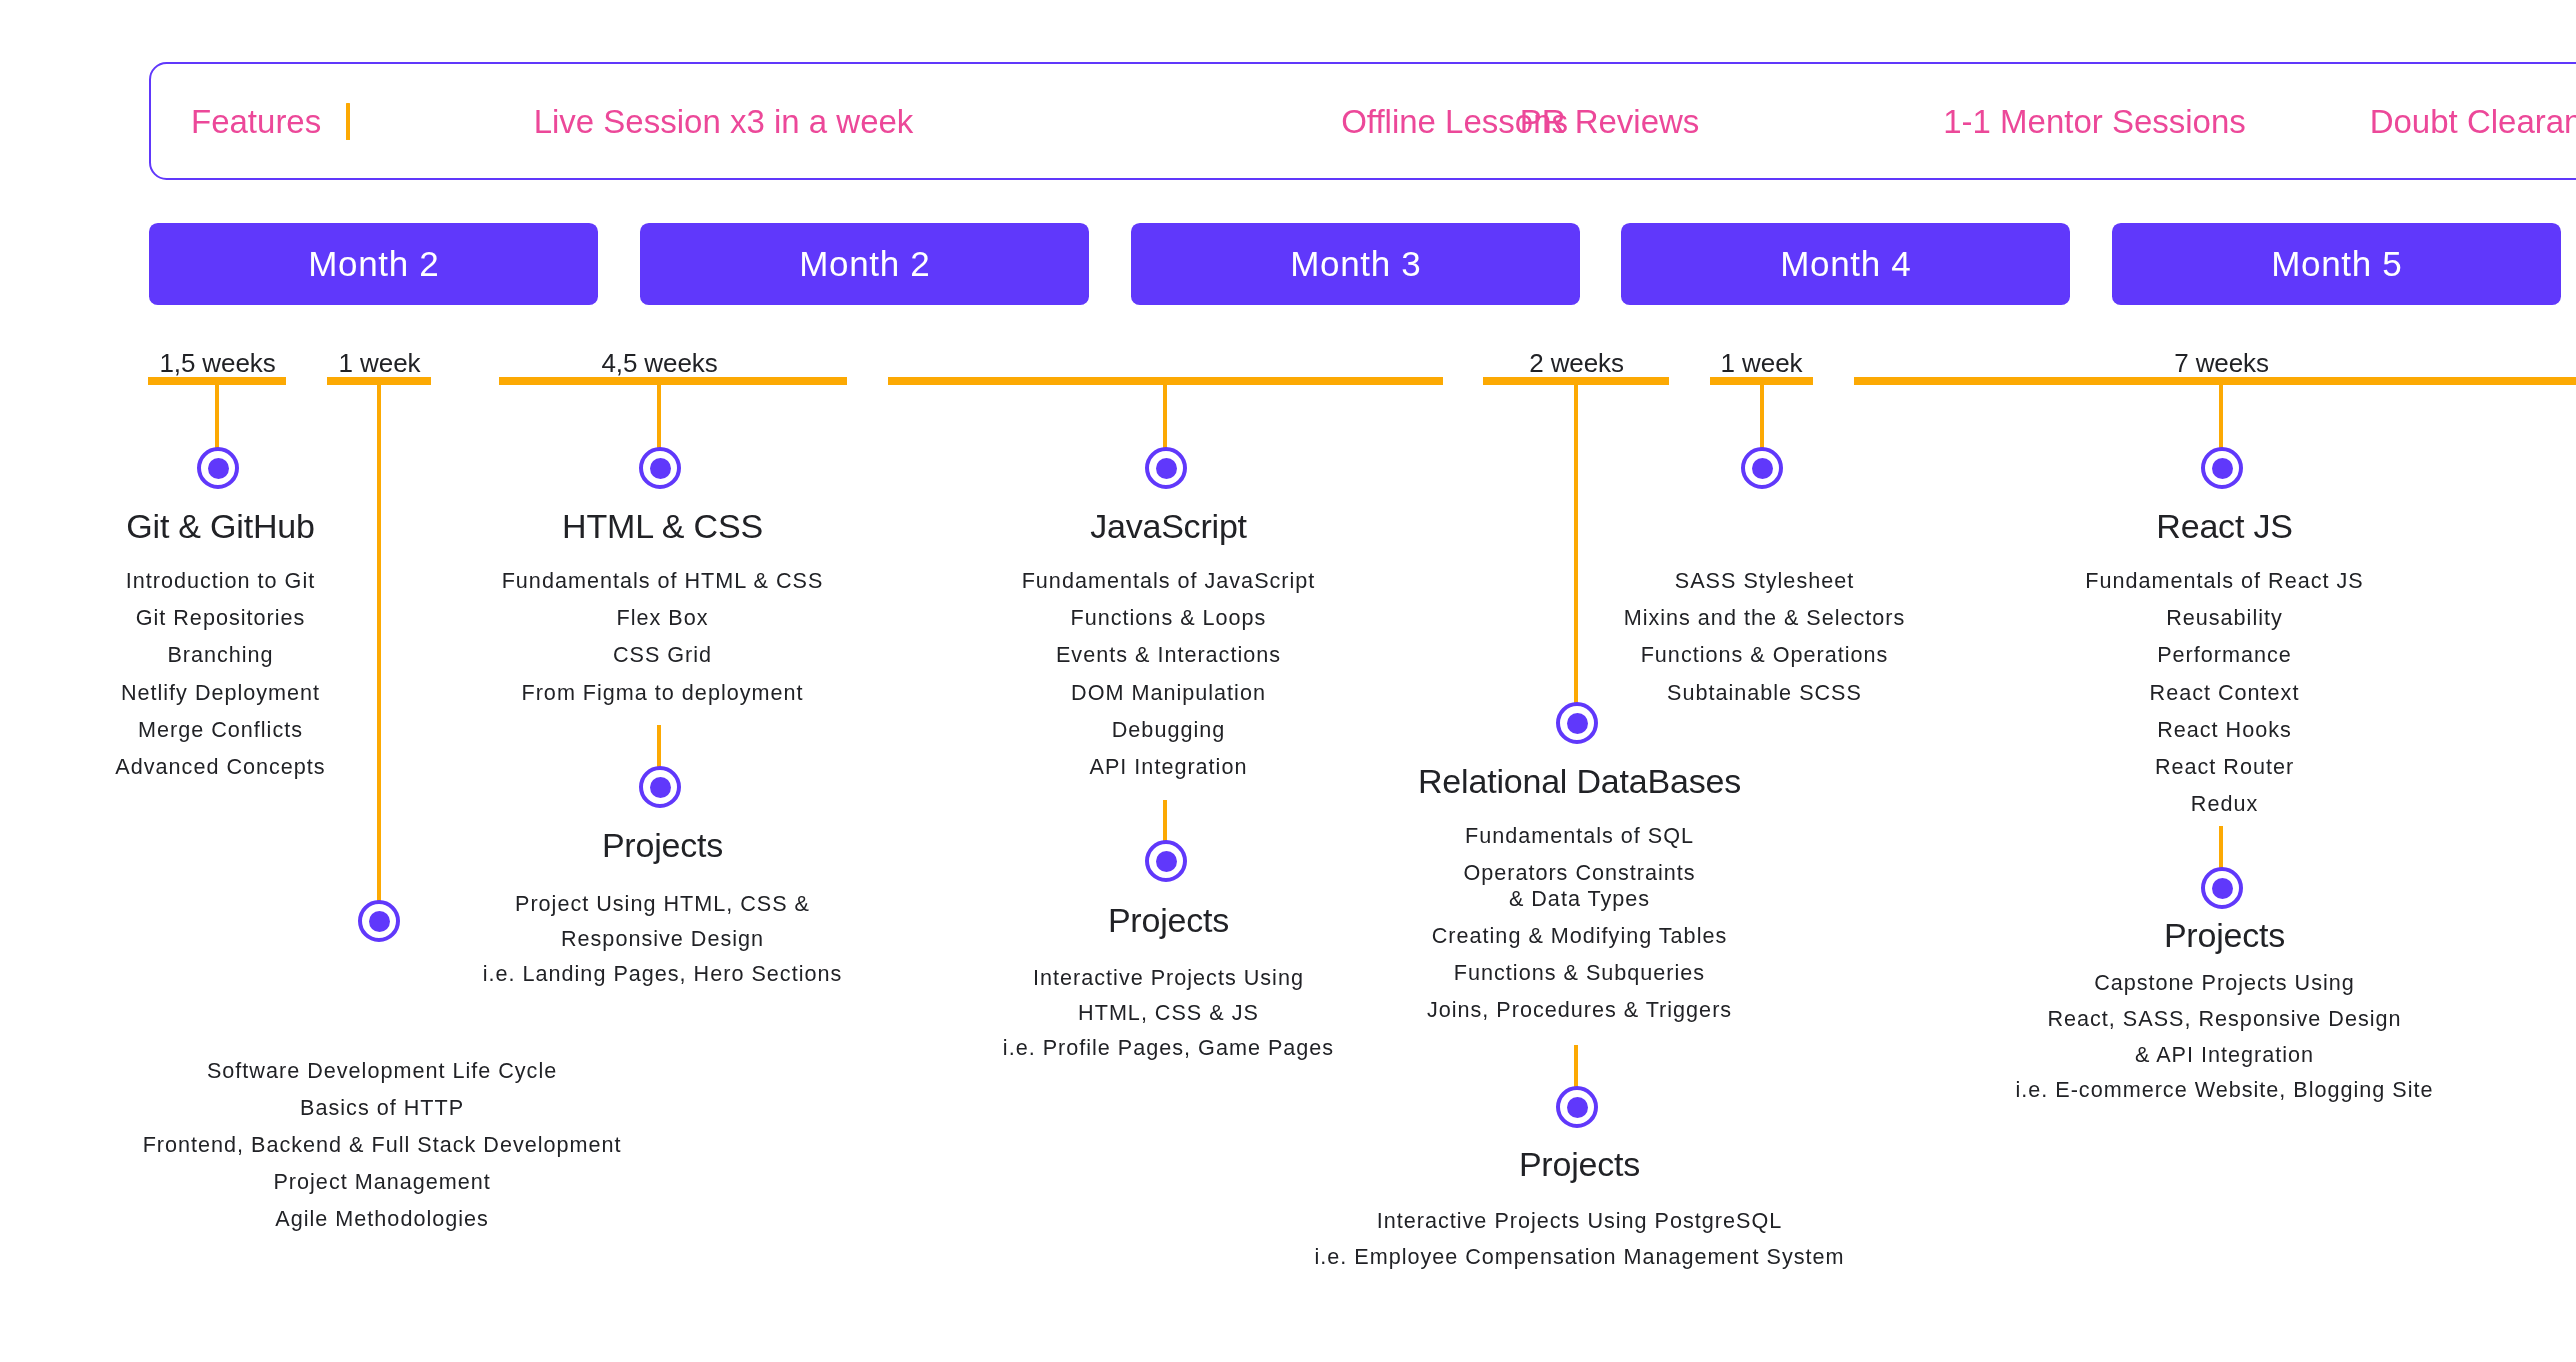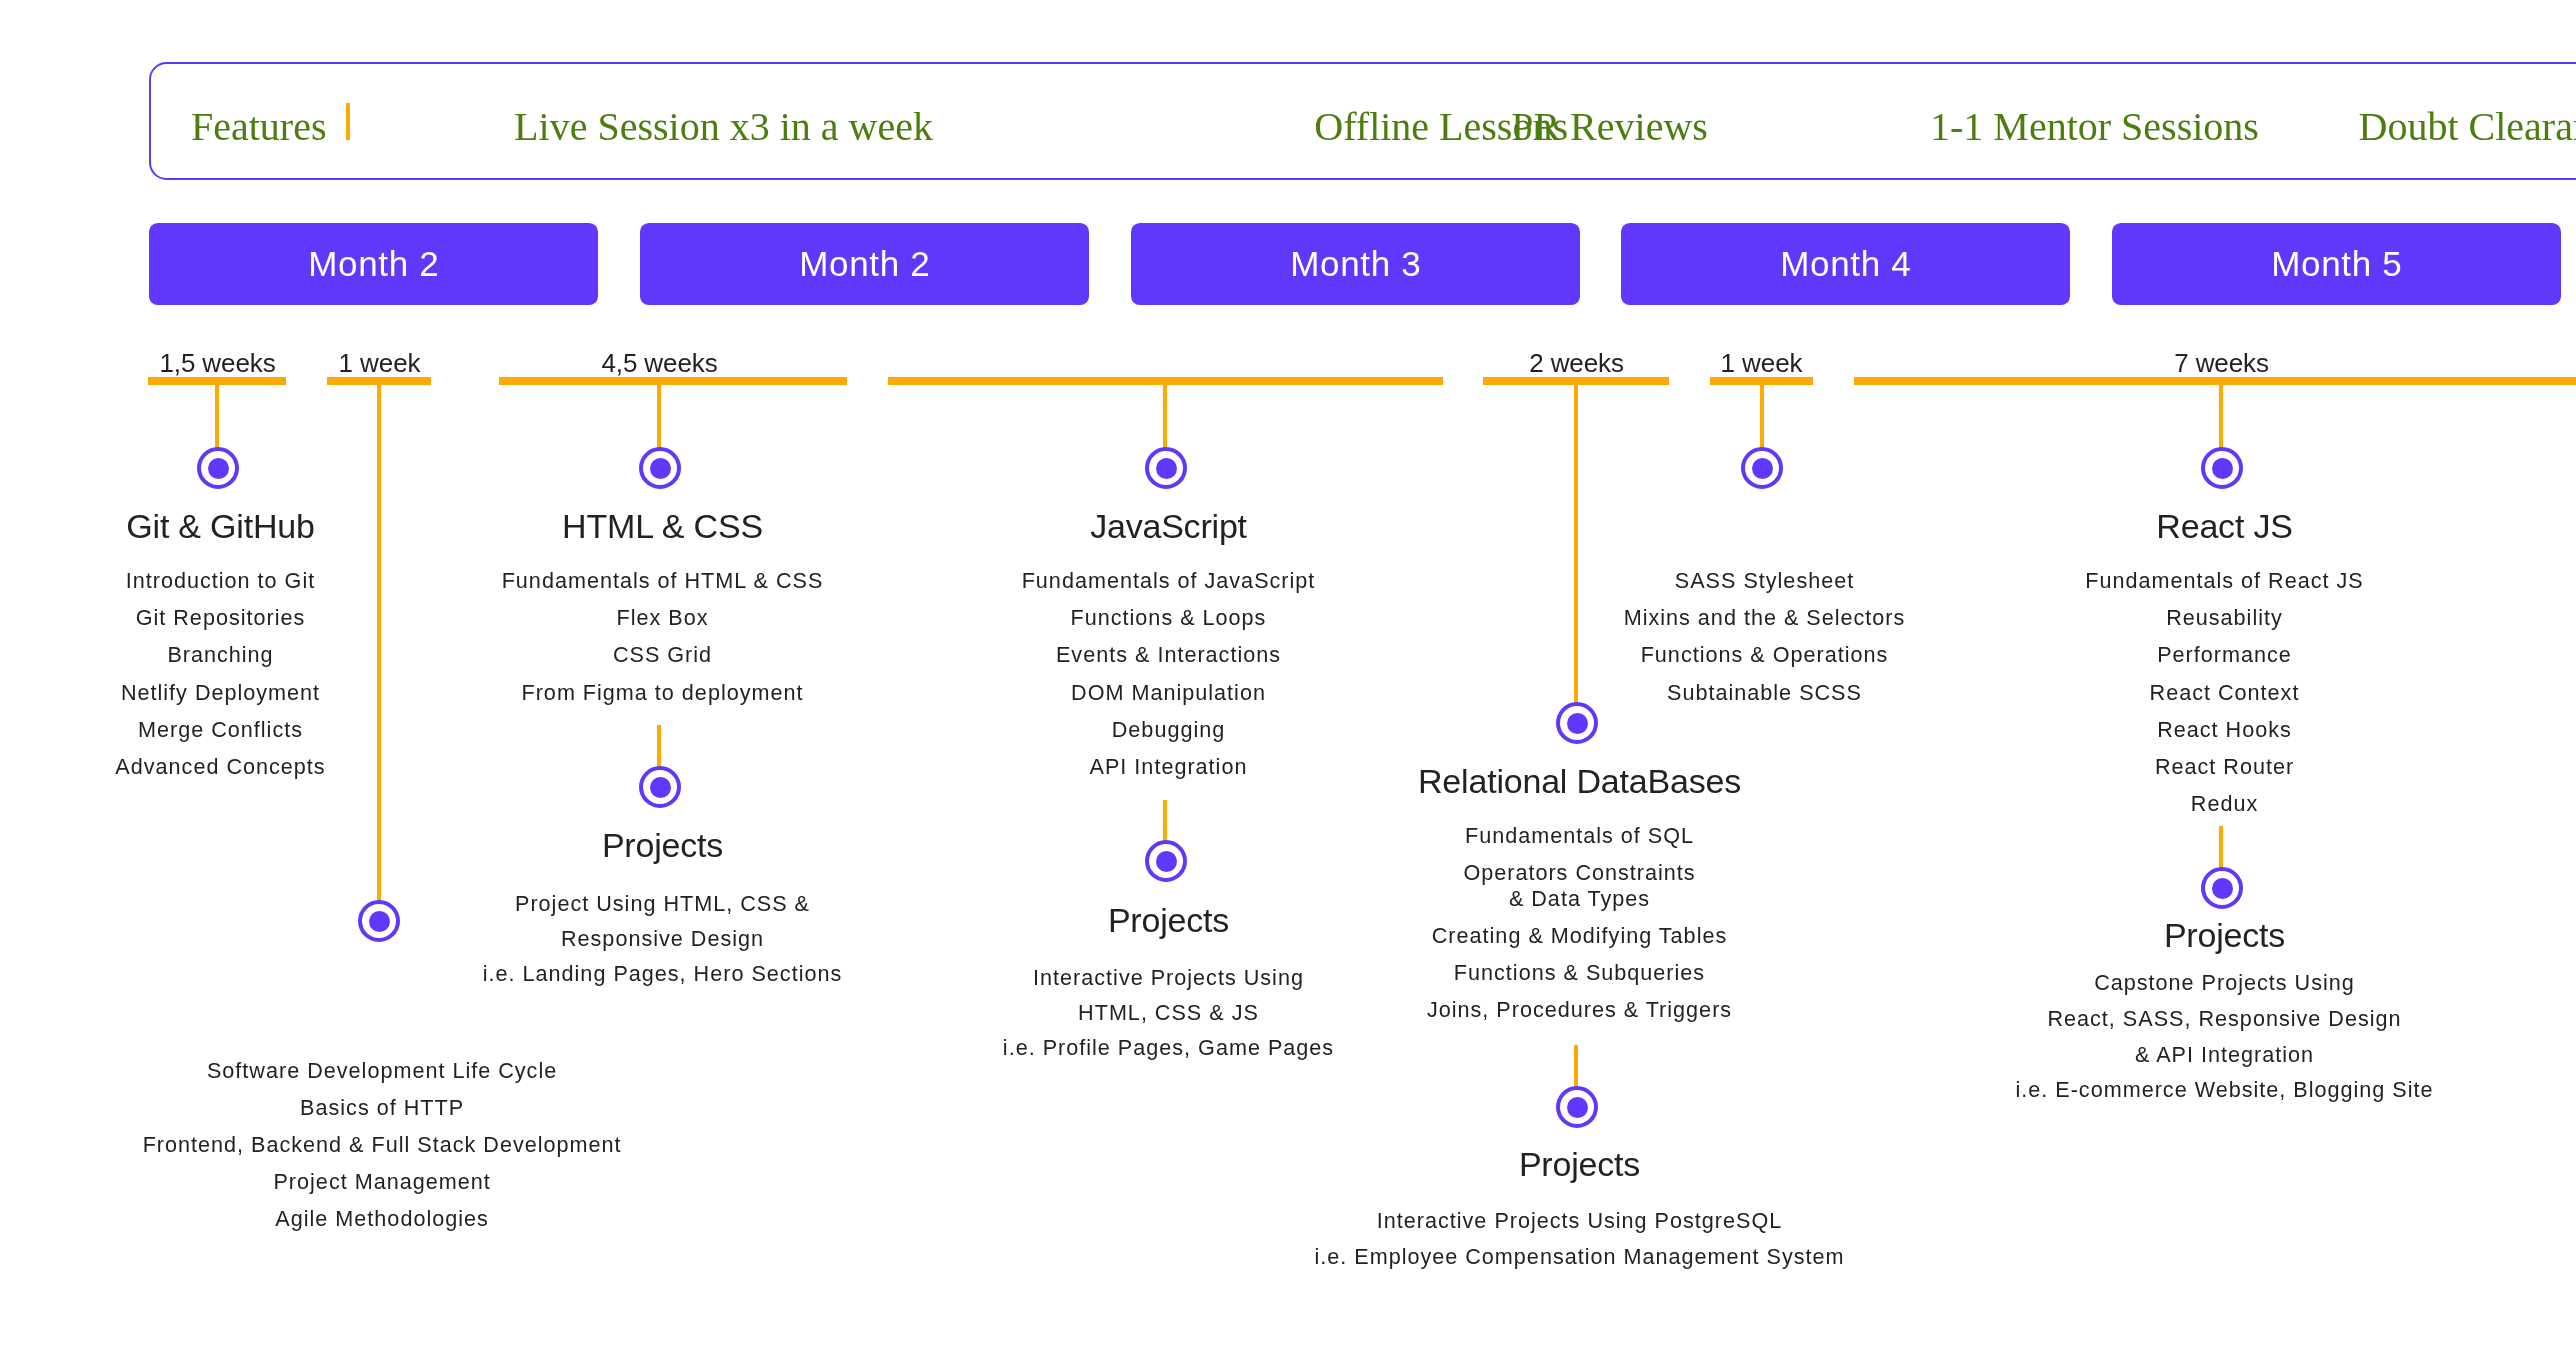--- a/index.html
+++ b/index.html
@@ -3,22 +3,22 @@
 <style>
 
 *{margin:0;padding:0;box-sizing:border-box;}
 html,body{width:4103px;height:1362px;background:#fff;overflow:hidden;}
 body{font-family:"Liberation Sans",sans-serif;-webkit-font-smoothing:antialiased;}
 #root{position:relative;width:4103px;height:1362px;}
 
 
 .features-box{position:absolute;left:149px;top:62px;width:3805px;height:118px;
   border:2.3px solid #6038FB;border-radius:17.5px;}
-.feat-label{position:absolute;font-size:40px;color:#4d7c0f;
-  white-space:nowrap;letter-spacing:0px;font-family:Liberation Serif, serif;}
+.feat-label{position:absolute;font-size:33px;color:#ec4899;
+  white-space:nowrap;letter-spacing:0px;}
 .feat-divider{position:absolute;background:#FCA903;width:4.1px;height:37px;
   left:346px;top:103px;border-radius:0.5px;}
 
 
 .month{position:absolute;top:223px;height:82px;background:#6038FB;
   border-radius:8.8px;color:#fff;font-size:35px;
   display:flex;align-items:center;justify-content:center;letter-spacing:0.7px;
   padding-left:0.7px;white-space:pre;}
 
 

